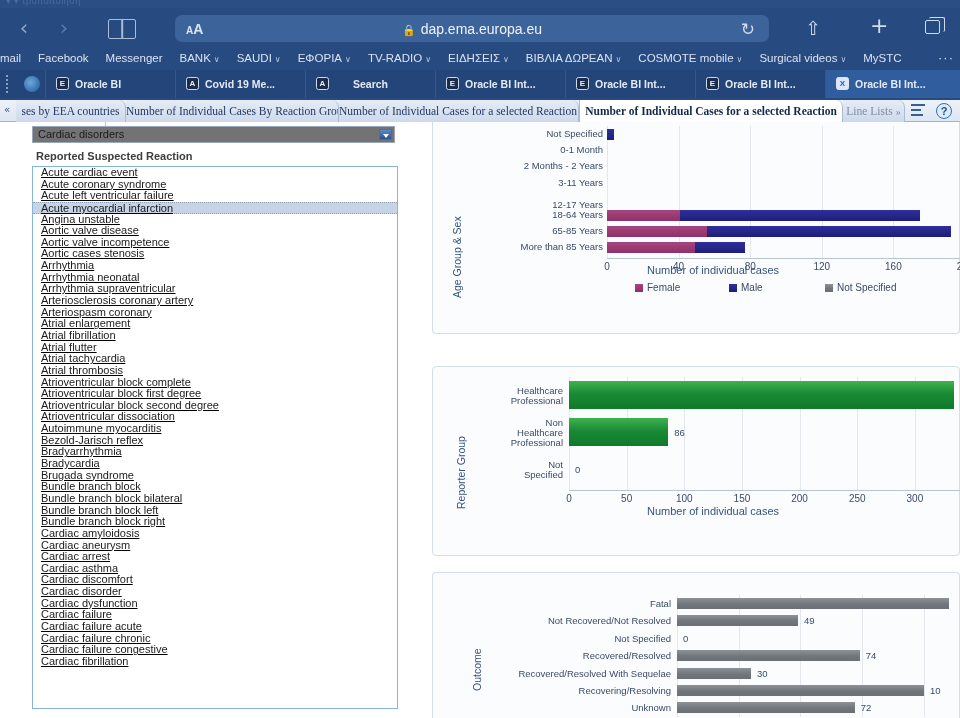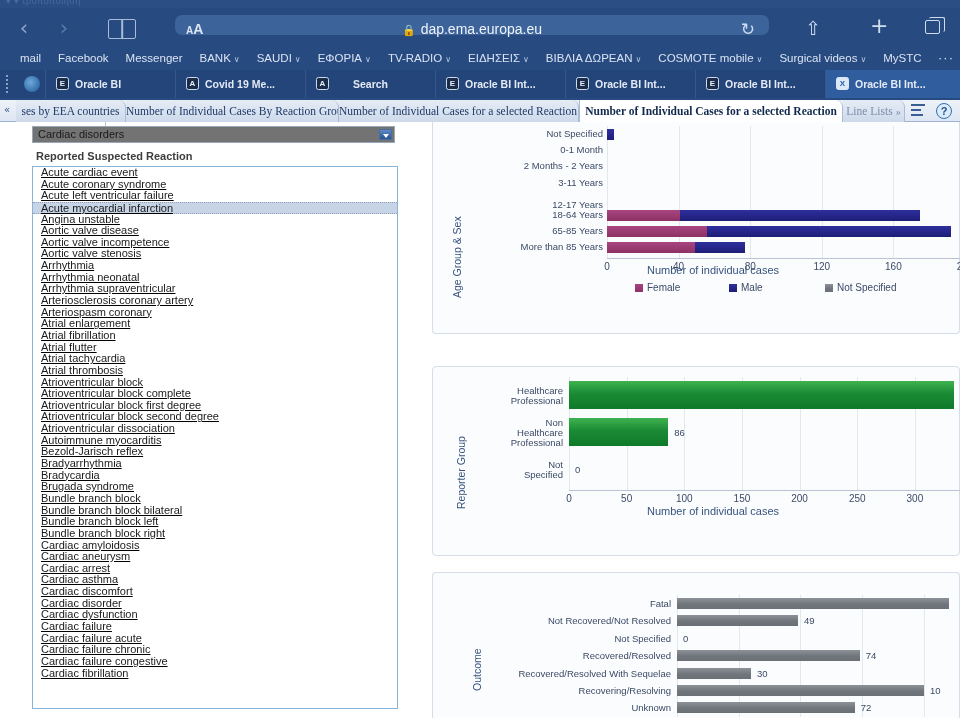--- a/index.html
+++ b/index.html
@@ -37,21 +37,21 @@
   #sidebar-toggle {
     position: absolute; top: 11px; left: 108px; width: 28px; height: 20px;
     border: 1.6px solid #a8bcd8; border-radius: 2px;
   }
   #sidebar-toggle::after {
     content: ""; position: absolute; left: 50%; top: 0; bottom: 0;
     width: 1.6px; background: #a8bcd8; transform: translateX(-50%);
   }
 
   #url-bar {
-    position: absolute; top: 7px; left: 175px; width: 594px; height: 20px;
+    position: absolute; top: 7px; left: 175px; width: 594px; height: 27px;
     background: #3d639b; border-radius: 7px; padding-left: 48px;
   }
   #aa-btn {
     position: absolute; left: 11px; top: 5px;
     color: #dce6f3; font-size: 14px; font-weight: 600; line-height: 18px;
   }
   #aa-btn .small { font-size: 10px; }
   #url-center {
     position: absolute; left: 0; right: 0; top: 5px;
     text-align: center; color: #eef3fa; font-size: 14px; line-height: 18px;
@@ -80,21 +80,21 @@
 
   
   .bookmarks-row {
     position: absolute; top: 46px; left: 0; width: 960px; height: 24px;
     white-space: nowrap; overflow: hidden;
   }
   .bm {
     display: inline-block; color: #dae3f1; font-size: 11.5px;
     line-height: 24px; margin-right: 17px; vertical-align: top;
   }
-  .bm:first-child { margin-left: 20px; }
+  .bm:first-child { margin-left: 0; }
   .bm .chev { font-size: 8px; margin-left: 3px; color: #b8c8de; }
   #bm-more { position: absolute; right: 6px; top: 0; color: #dae3f1;
              font-size: 13px; line-height: 24px; letter-spacing: 1px; }
 
   
   .tabstrip {
     position: absolute; top: 70px; left: 0; width: 960px; height: 28px;
     background: #24457a;
   }
   .tab-handle {
@@ -367,32 +367,31 @@
     <div id="rsr-label">Reported Suspected Reaction</div>
 
     <div id="rsr-listbox">
         <div class="rsr-item">Acute cardiac event</div>
         <div class="rsr-item">Acute coronary syndrome</div>
         <div class="rsr-item">Acute left ventricular failure</div>
         <div class="rsr-item selected">Acute myocardial infarction</div>
         <div class="rsr-item">Angina unstable</div>
         <div class="rsr-item">Aortic valve disease</div>
         <div class="rsr-item">Aortic valve incompetence</div>
-        <div class="rsr-item">Aortic valve stenosis</div>
+        <div class="rsr-item">Aortic cases stenosis</div>
         <div class="rsr-item">Arrhythmia</div>
         <div class="rsr-item">Arrhythmia neonatal</div>
         <div class="rsr-item">Arrhythmia supraventricular</div>
         <div class="rsr-item">Arteriosclerosis coronary artery</div>
         <div class="rsr-item">Arteriospasm coronary</div>
         <div class="rsr-item">Atrial enlargement</div>
         <div class="rsr-item">Atrial fibrillation</div>
         <div class="rsr-item">Atrial flutter</div>
         <div class="rsr-item">Atrial tachycardia</div>
         <div class="rsr-item">Atrial thrombosis</div>
-        <div class="rsr-item">Atrioventricular block</div>
         <div class="rsr-item">Atrioventricular block complete</div>
         <div class="rsr-item">Atrioventricular block first degree</div>
         <div class="rsr-item">Atrioventricular block second degree</div>
         <div class="rsr-item">Atrioventricular dissociation</div>
         <div class="rsr-item">Autoimmune myocarditis</div>
         <div class="rsr-item">Bezold-Jarisch reflex</div>
         <div class="rsr-item">Bradyarrhythmia</div>
         <div class="rsr-item">Bradycardia</div>
         <div class="rsr-item">Brugada syndrome</div>
         <div class="rsr-item">Bundle branch block</div>

